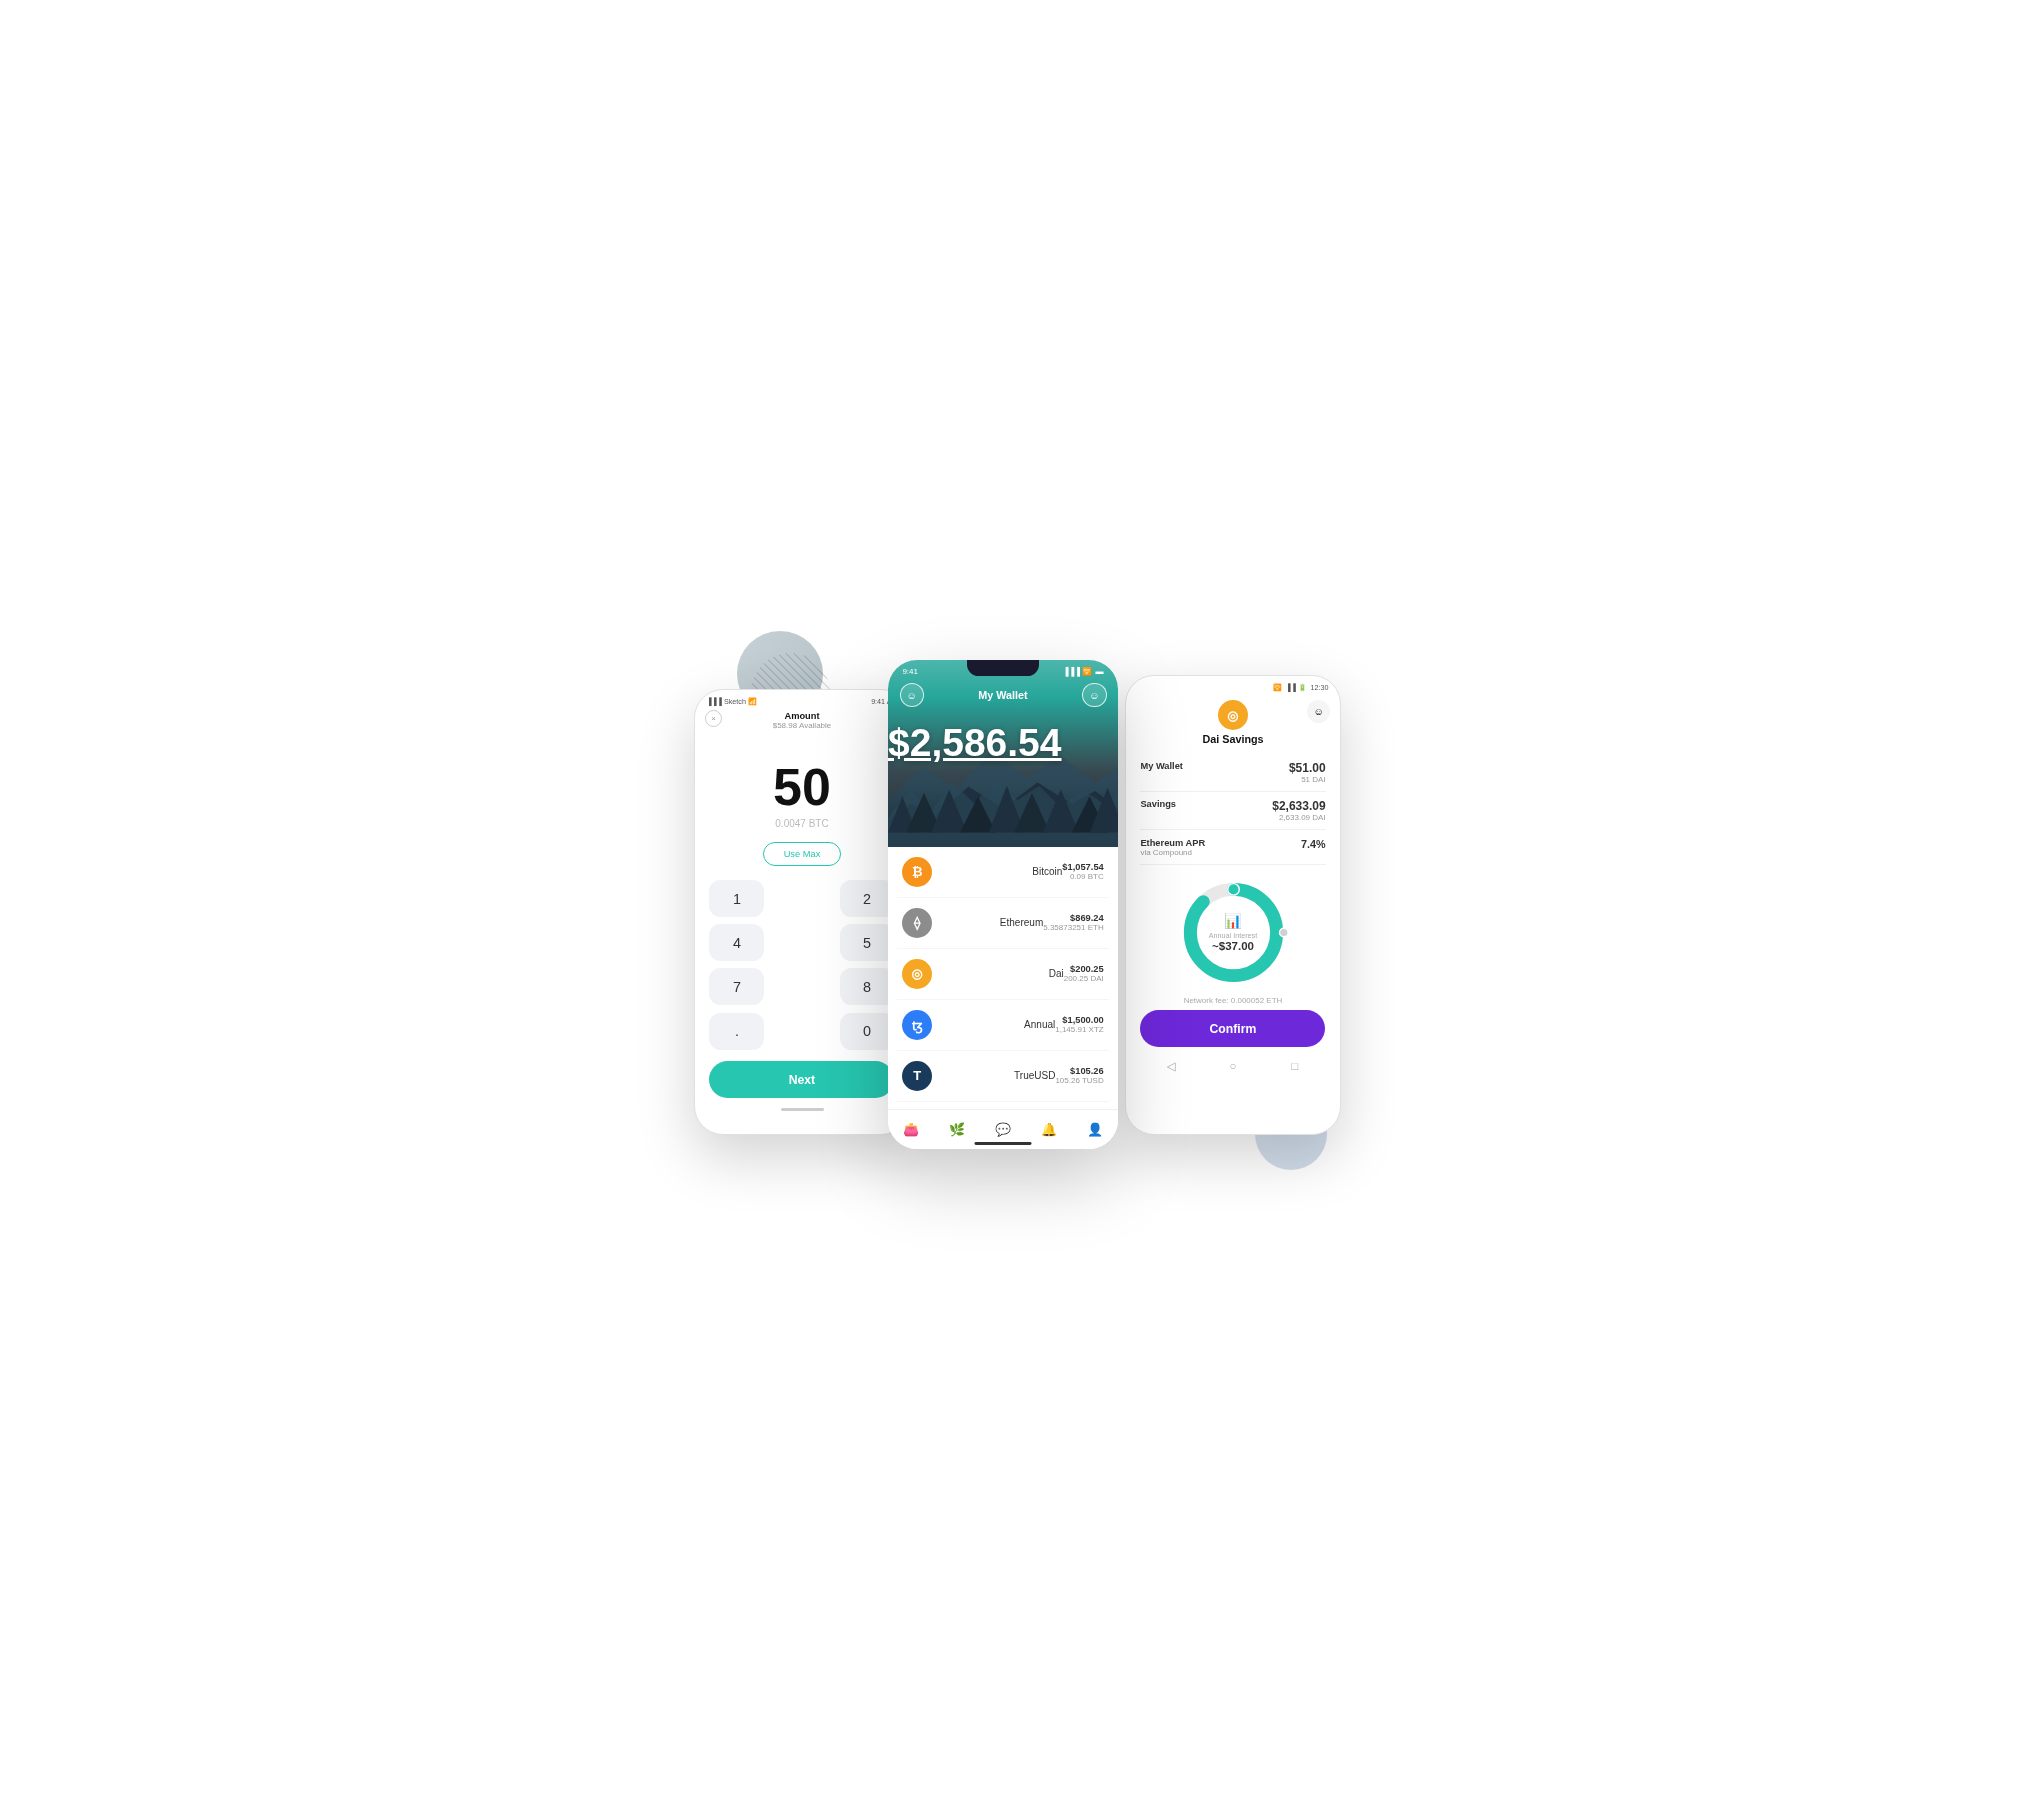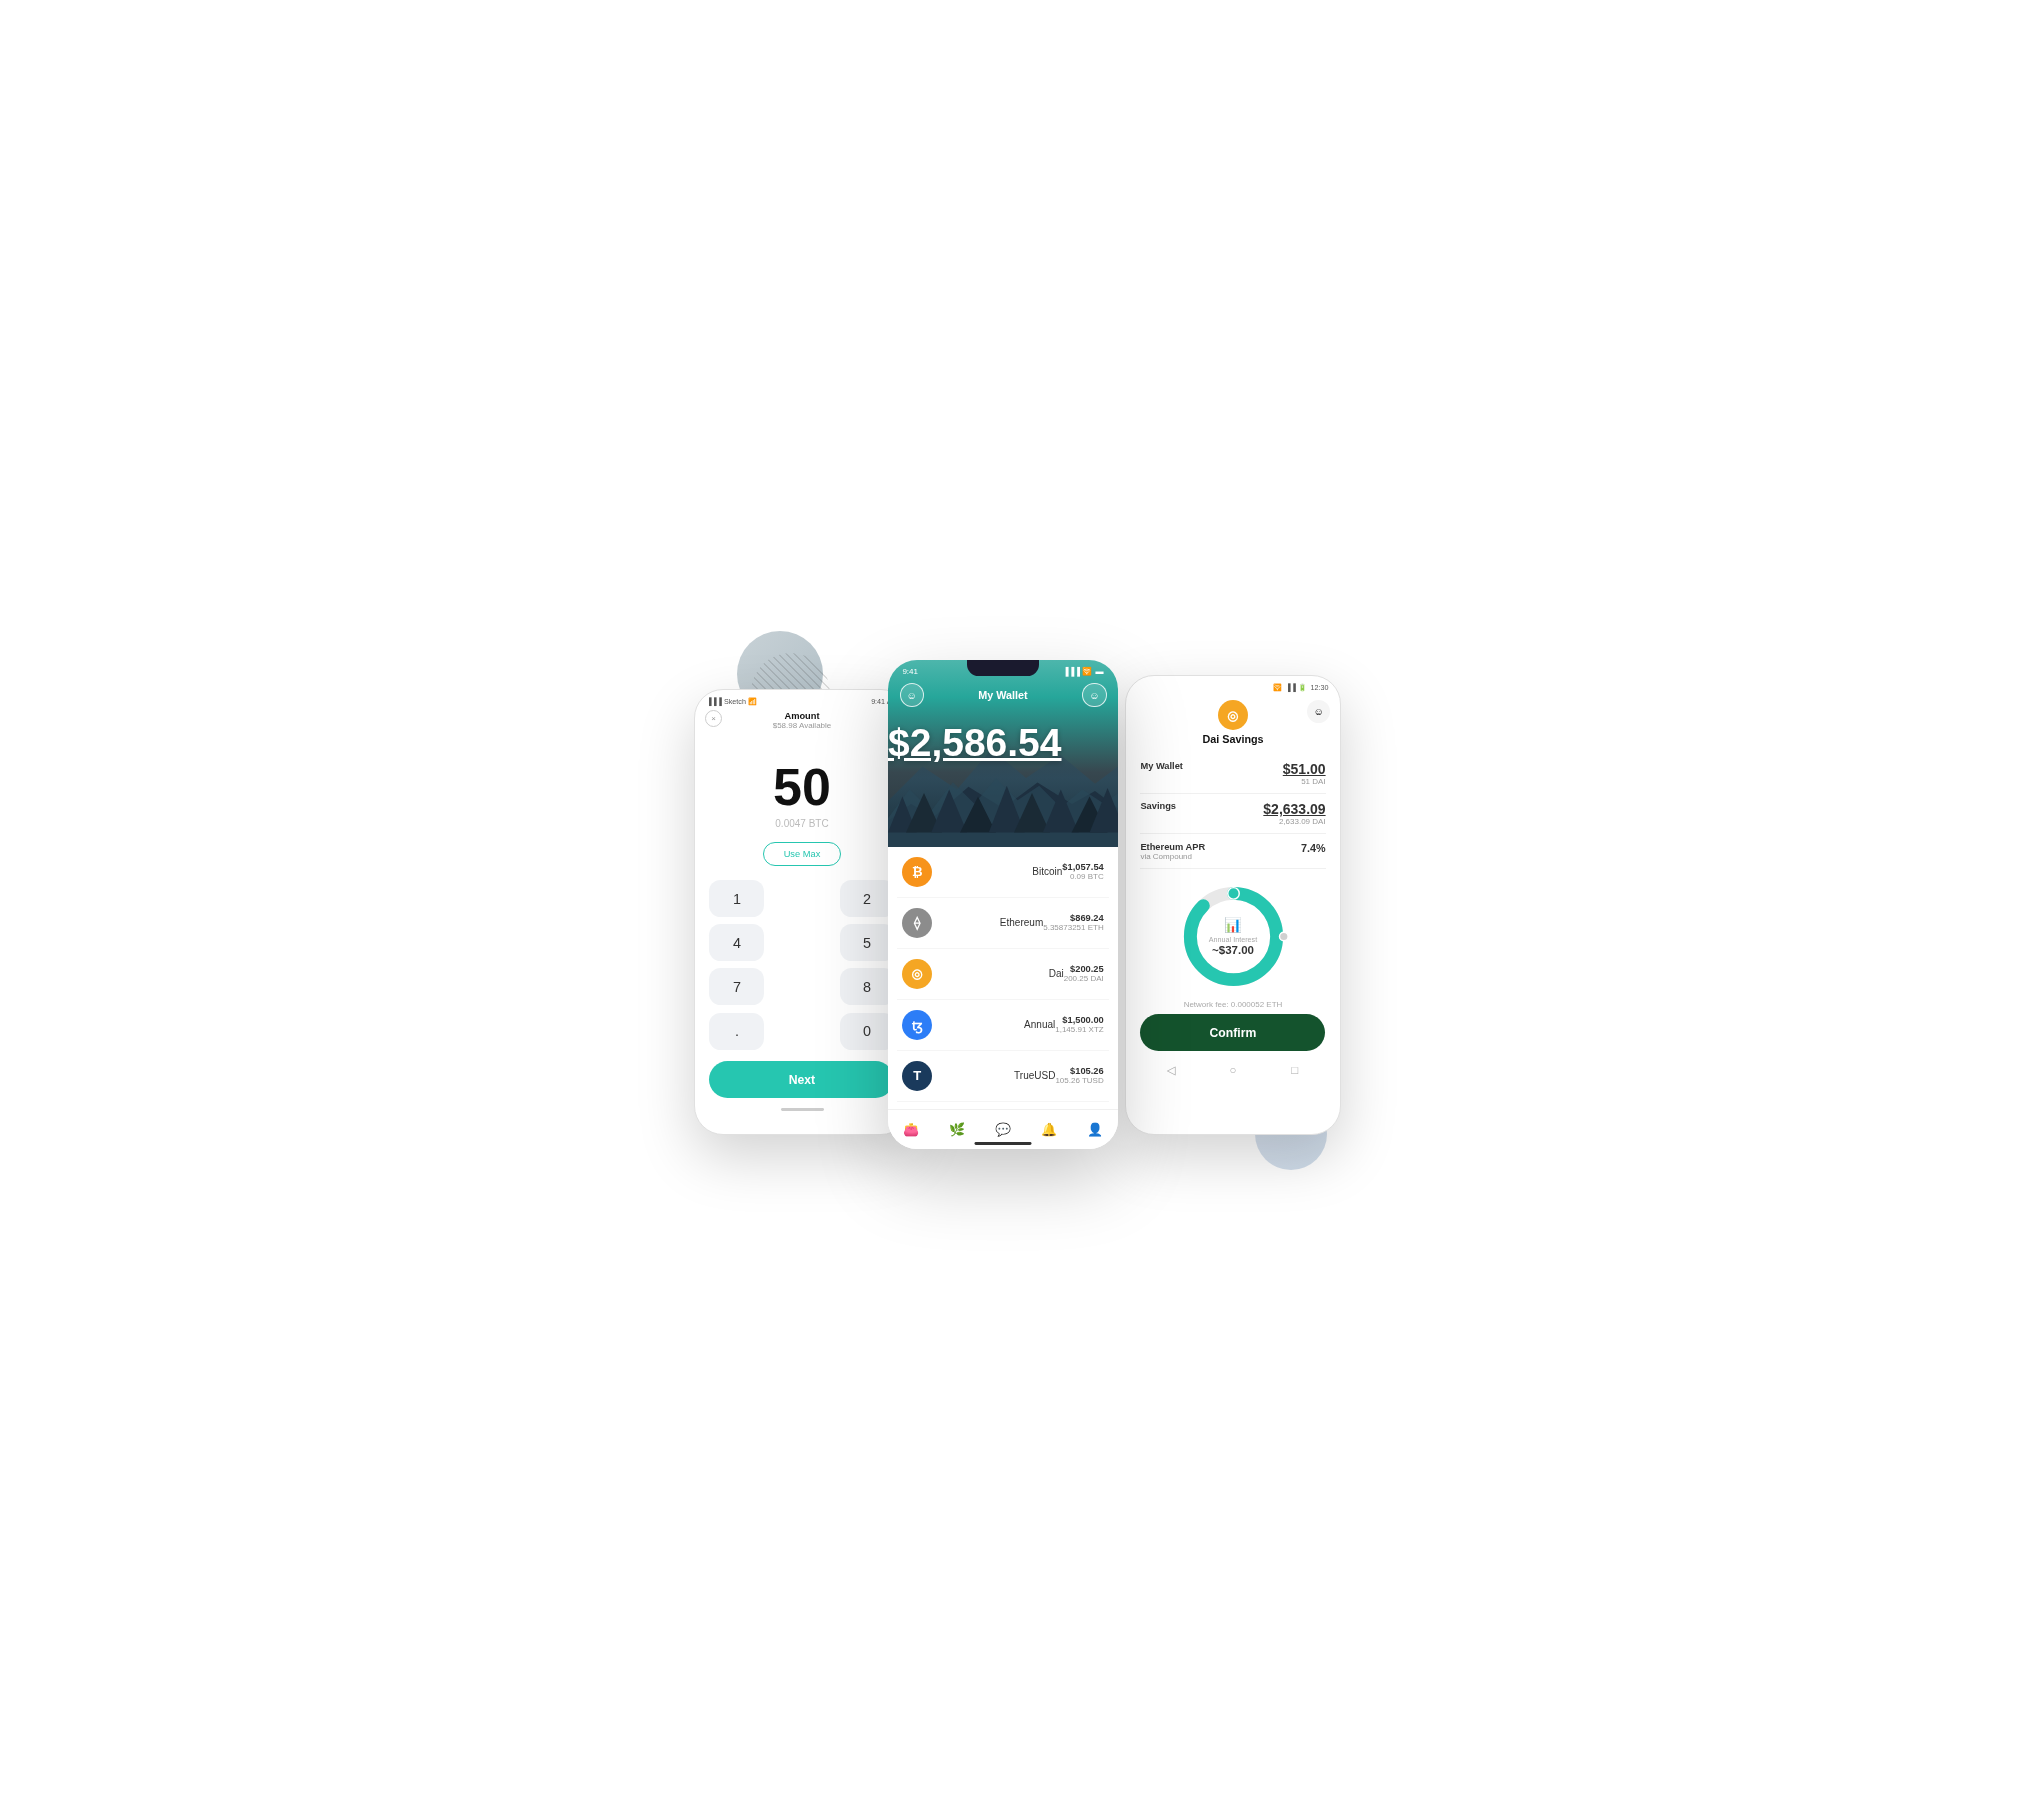--- a/index.html
+++ b/index.html
@@ -448,24 +448,23 @@
       color: #333;
     }
     .info-sub {
       font-size: 8px;
       color: #999;
     }
     .info-value {
       text-align: right;
     }
     .info-val-main {
-      font-size: 14px;
+      font-size: 12px;
       font-weight: 600;
       color: #333;
-      text-decoration: underline;
     }
     .info-val-sub {
       font-size: 8px;
       color: #999;
     }
     .info-apr-val {
       font-size: 10.8px;
       font-weight: 700;
       color: #333;
     }
@@ -510,21 +509,21 @@
       color: #aaa;
       padding: 2.9px 0 5.7px;
     }
 
     .phone-right .confirm-btn {
       display: block;
       margin: 0 14.4px;
       width: calc(100% - 29px);
       padding: 11.5px;
       border-radius: 20px;
-      background: #14532d;
+      background: #6d28d9;
       border: none;
       color: white;
       font-size: 12.2px;
       font-weight: 600;
       cursor: pointer;
     }
 
     .phone-right .android-nav {
       display: flex;
       align-items: center;

